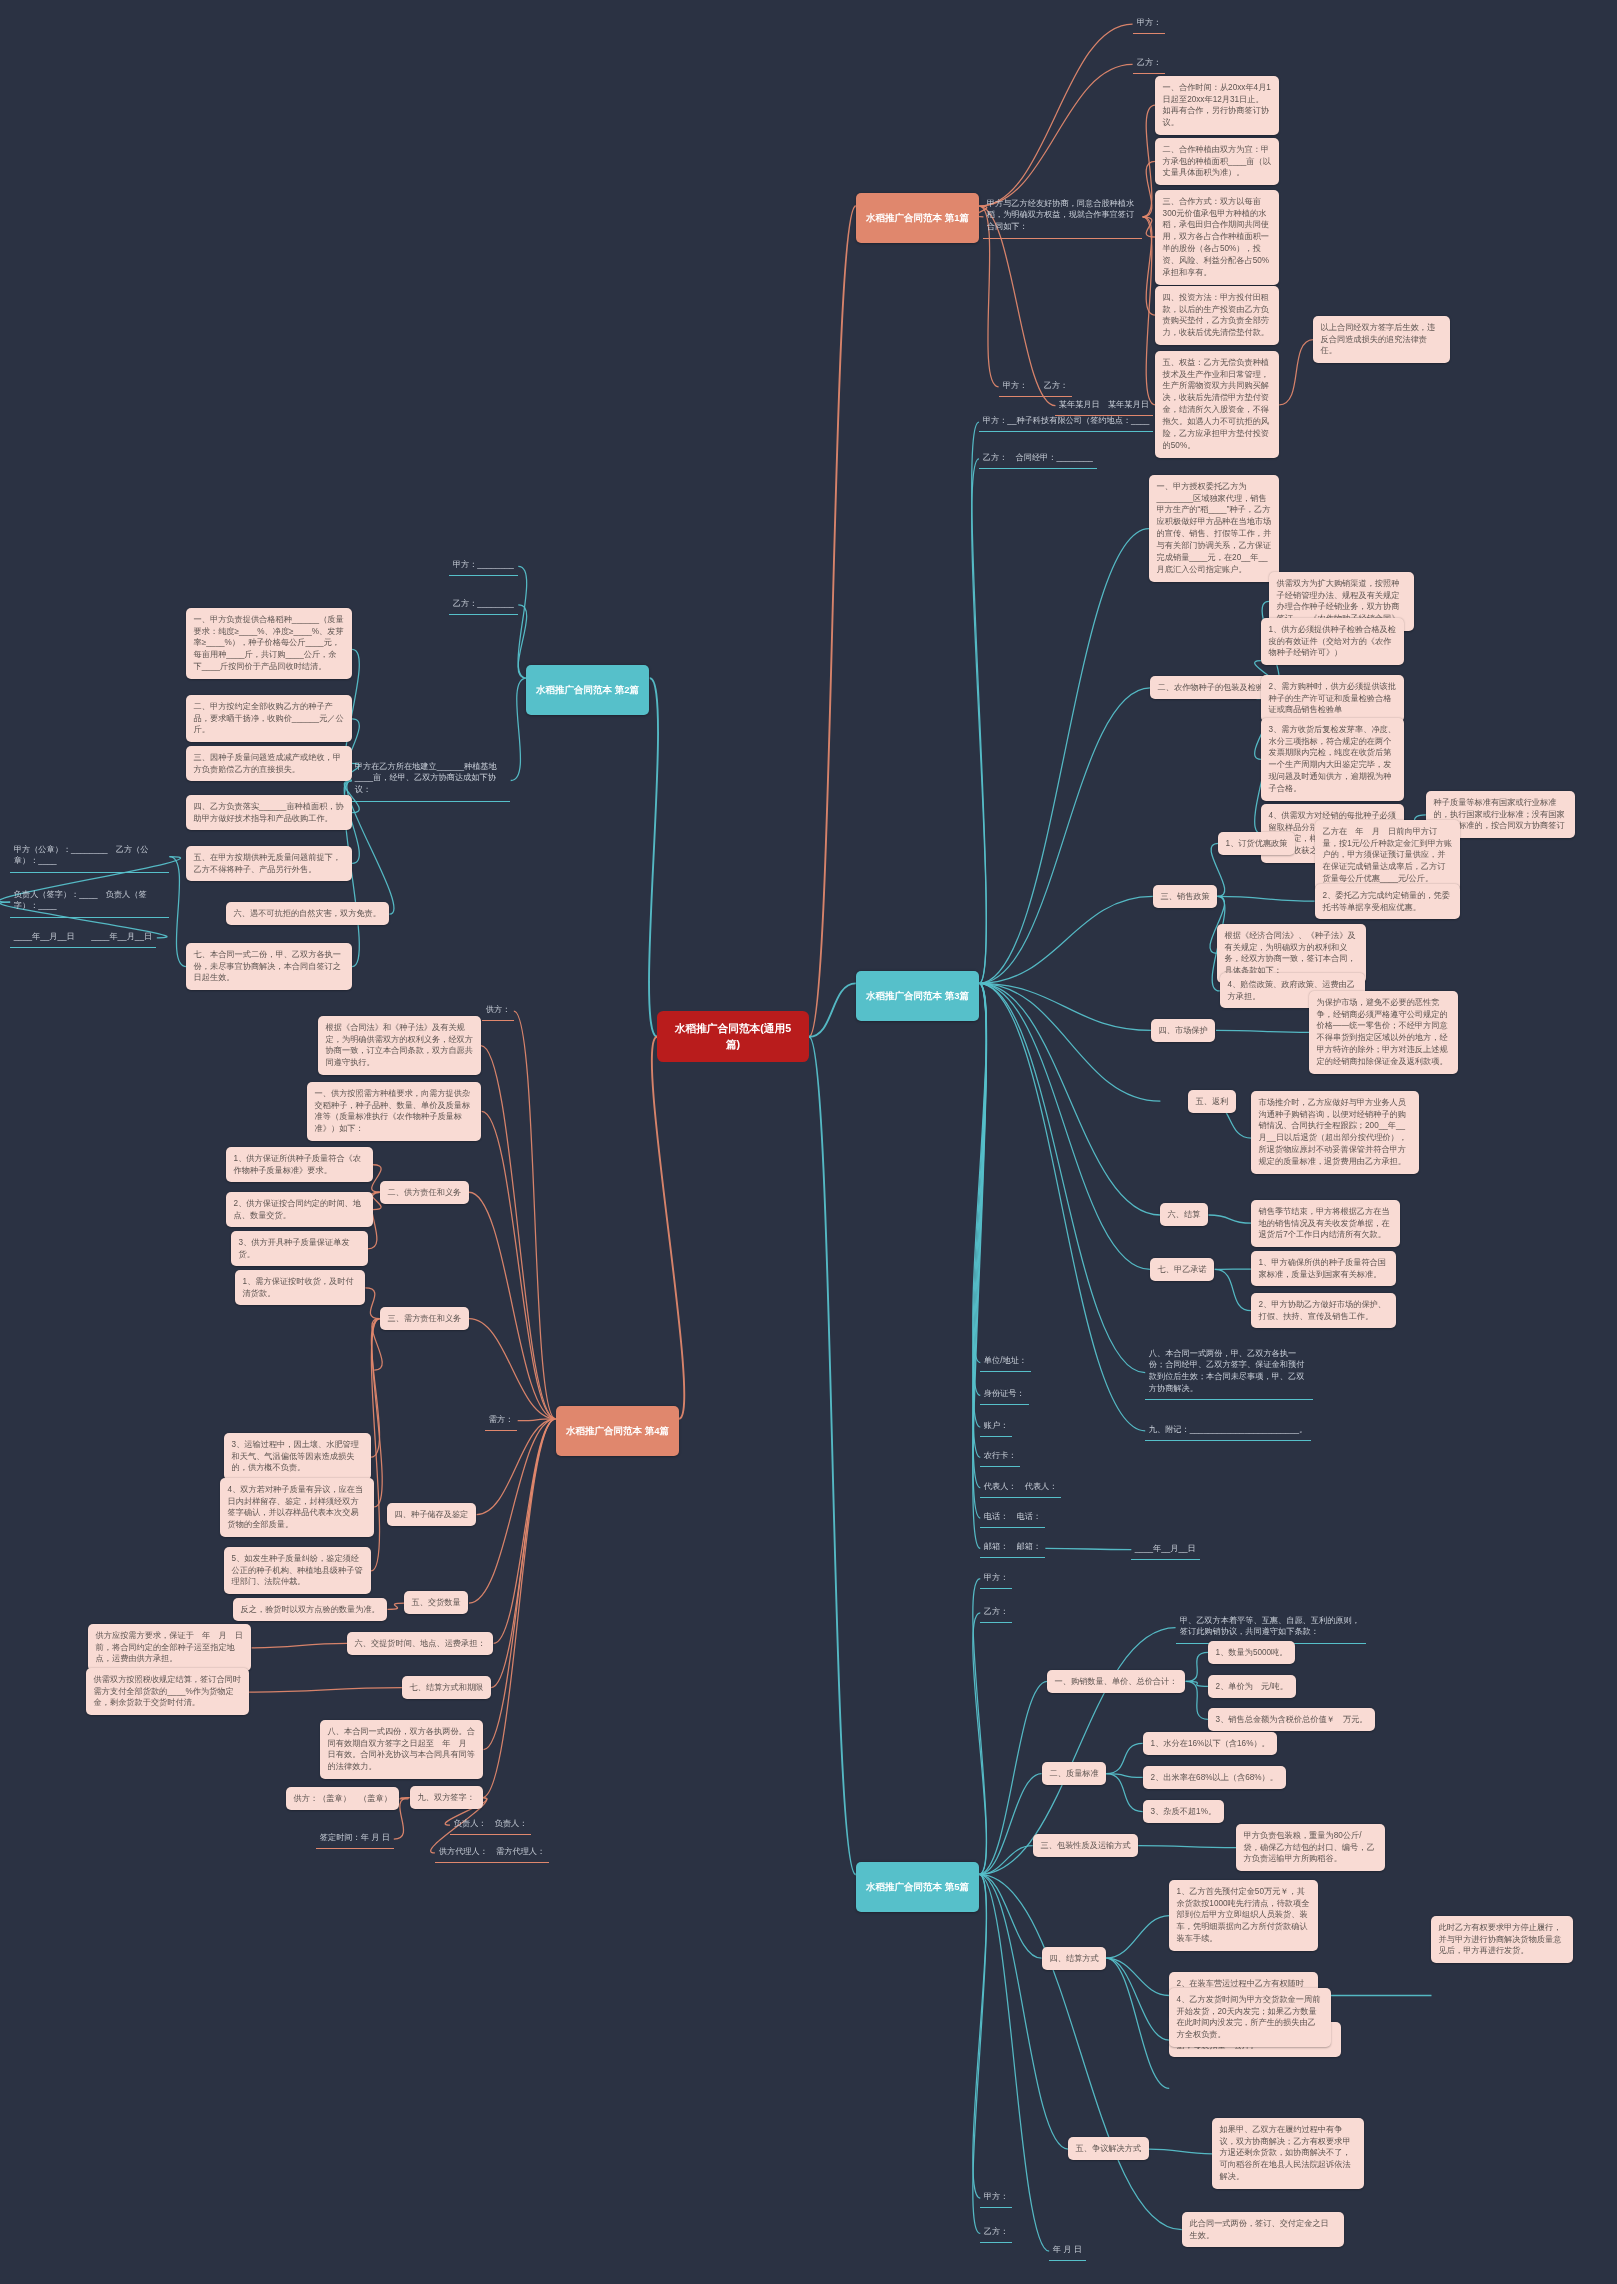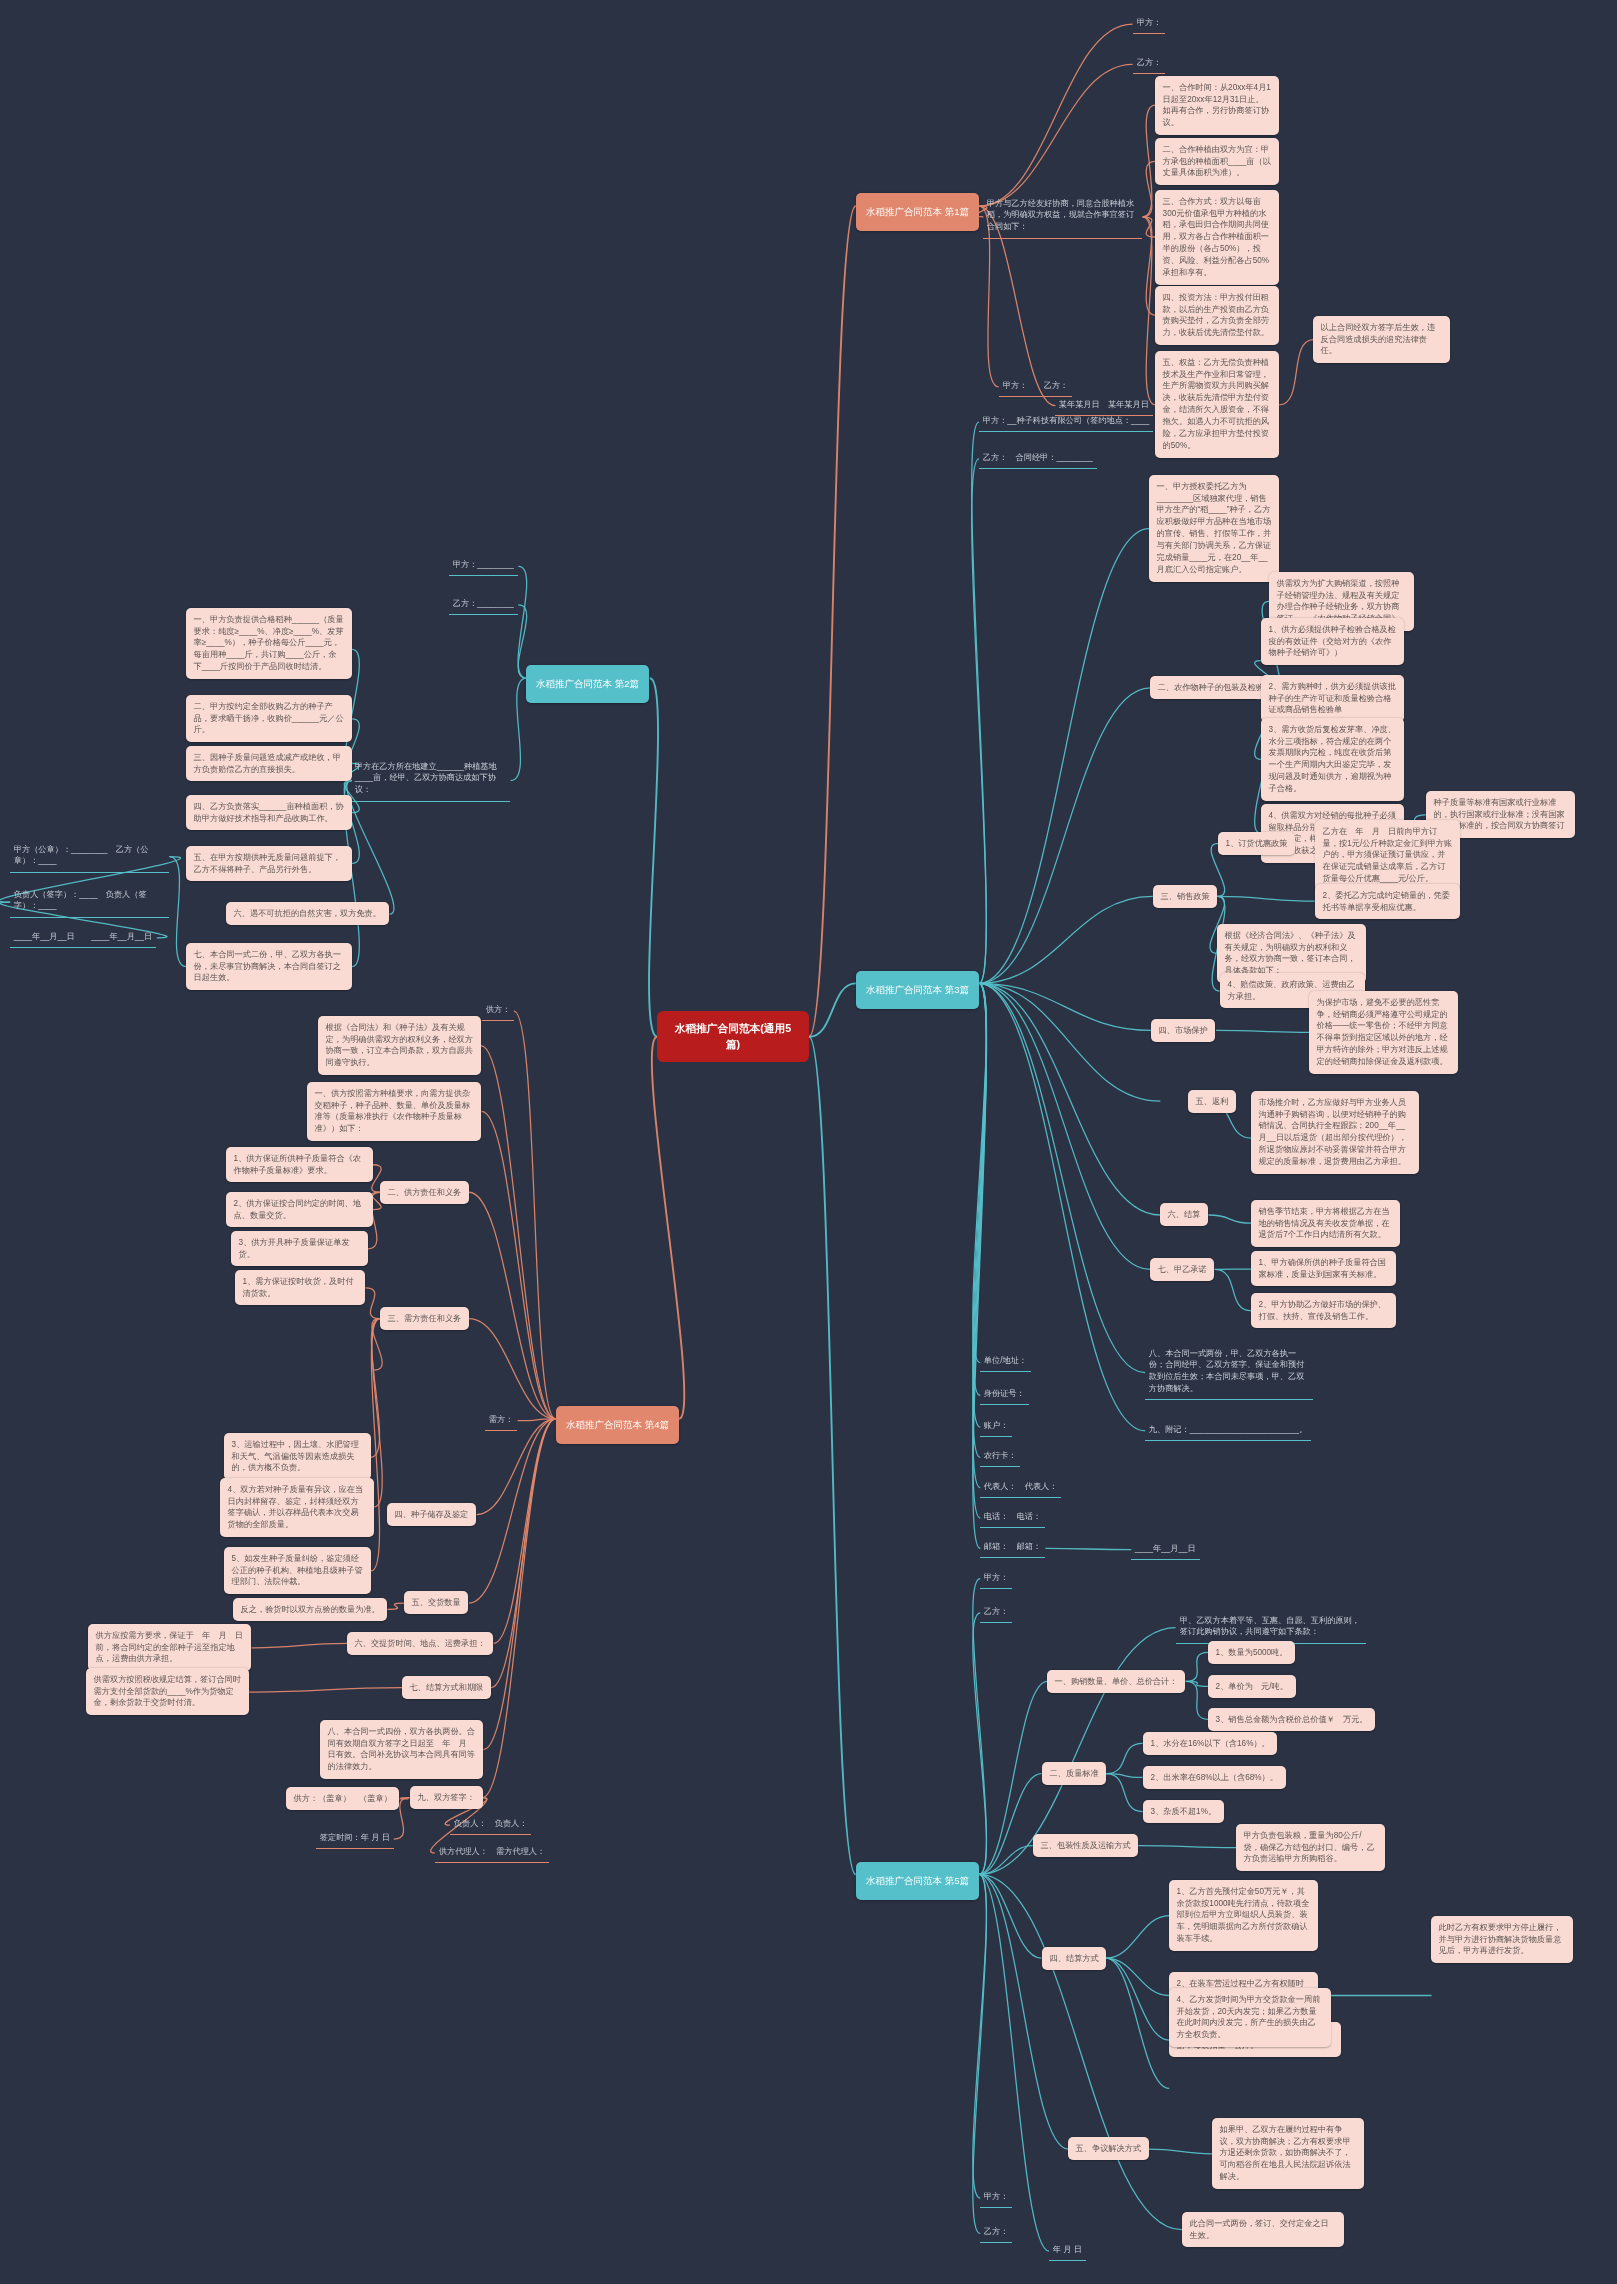--- a/index.html
+++ b/index.html
@@ -3,21 +3,21 @@
 <meta charset="utf-8">
 <style>
   *{box-sizing:border-box;margin:0;padding:0}
   html,body{background:#232936}
   body{font-family:"Liberation Sans","DejaVu Sans",sans-serif}
   #map{position:relative;width:1618px;height:2284px;background:#2b3243;overflow:hidden}
   #edges{position:absolute;left:0;top:0;pointer-events:none}
   .n{position:absolute;font-size:8.2px;line-height:1.45;z-index:2}
   .leaf{background:#f9dbd4;color:#5d5450;border-radius:5px;padding:5.7px 7.6px;box-shadow:0 0.6px 1.9px rgba(0,0,0,.28)}
   .nw{white-space:nowrap}
-  .pill{color:#fff;border-radius:5px;padding:12px 10px;font-size:9.5px;font-weight:normal;white-space:nowrap;box-shadow:0 0.6px 2.5px rgba(0,0,0,.3)}
+  .pill{color:#fff;border-radius:5px;padding:18px 10px;font-size:9.5px;font-weight:bold;white-space:nowrap;box-shadow:0 0.6px 2.5px rgba(0,0,0,.3)}
   .pill.c{background:#e0876d}
   .pill.t{background:#56c0ca}
   .lab{color:#c9cfd9;padding:2.5px 3.8px 4.4px;white-space:nowrap}
   .lab.wrap{white-space:normal}
   .lab.c{border-bottom:1.3px solid #e0876d}
   .lab.t{border-bottom:1.3px solid #56c0ca}
   .ctr{background:#b91c1c;color:#fff;border-radius:6.3px;padding:10px 11.4px;font-size:10.7px;font-weight:bold;text-align:center}
 </style>
 </head>
 <body>

